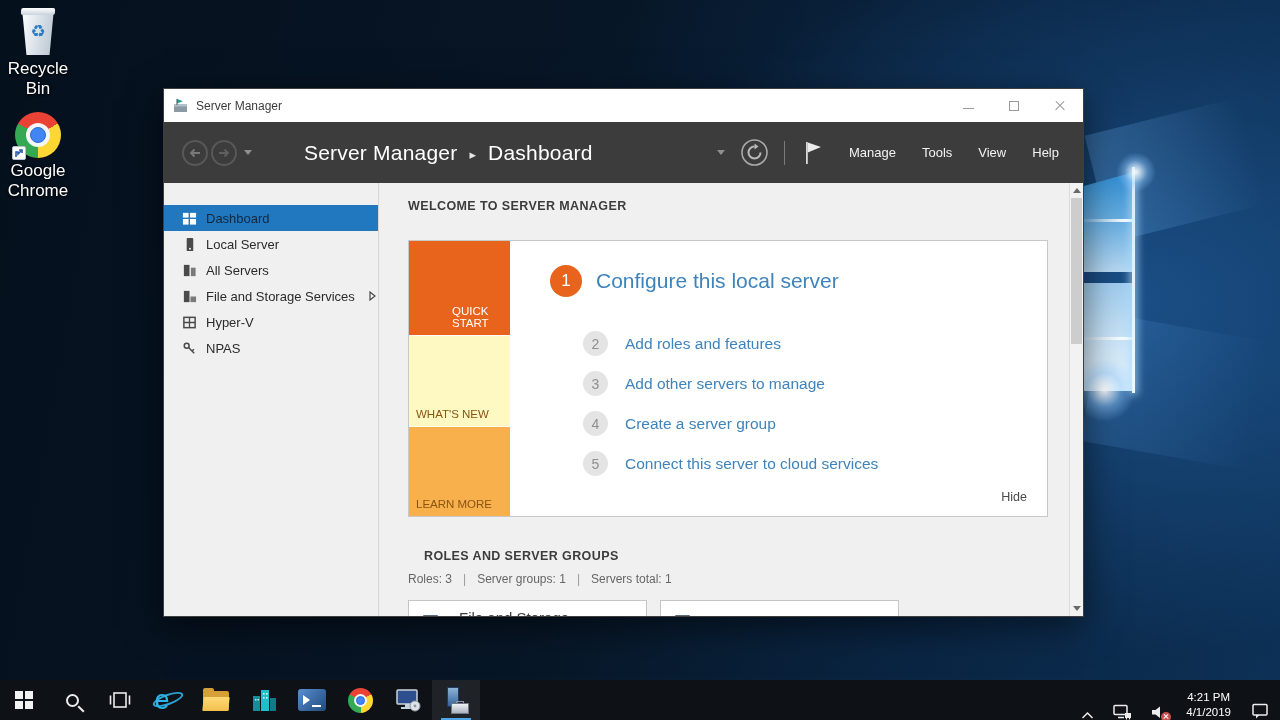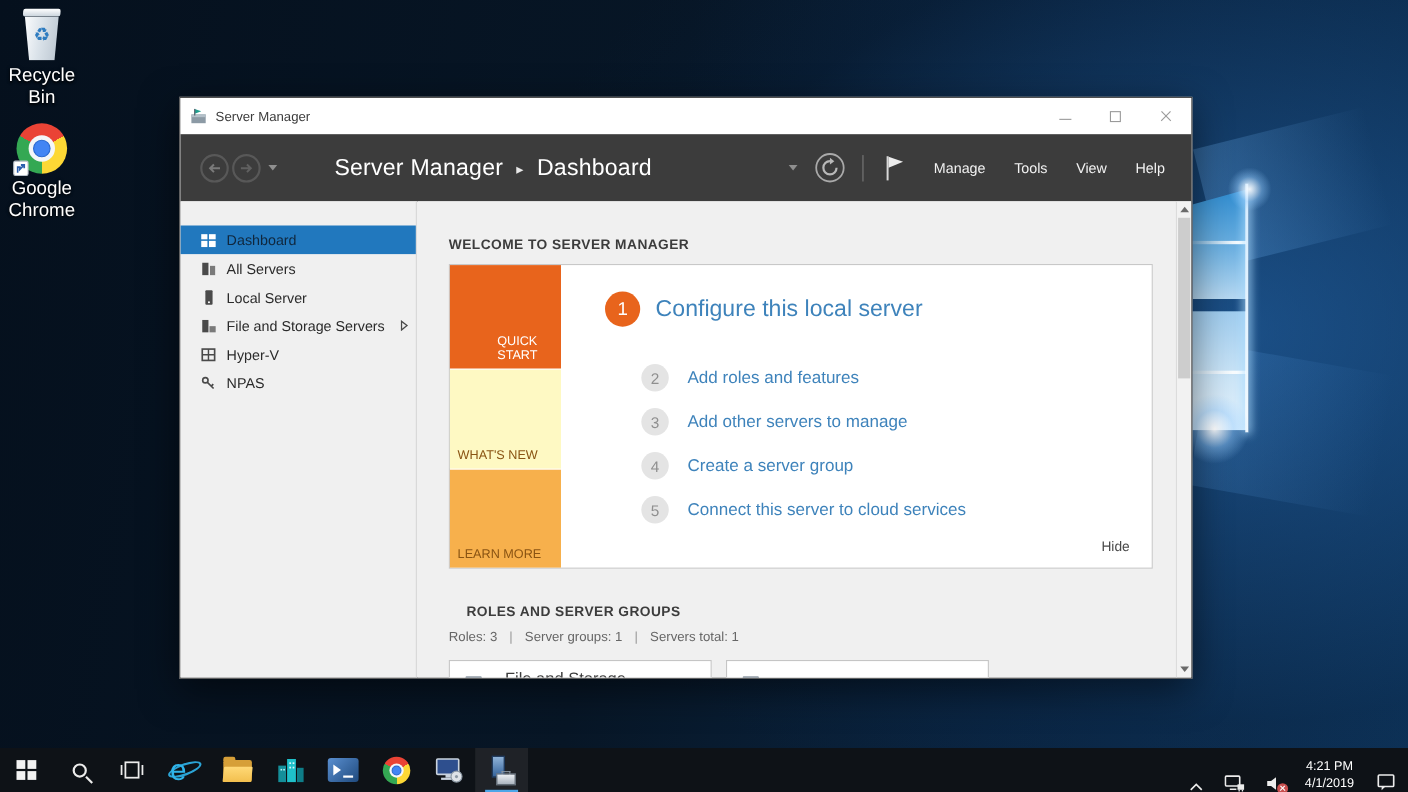--- a/index.html
+++ b/index.html
@@ -98,21 +98,21 @@
     padding-left:18px; gap:8px; font-size:13px; color:#2b2b2b; cursor:pointer; }
   .sitem.selected { background:#2178be; color:#10273d; }
   .sitem .sic { width:16px; height:16px; flex:0 0 16px; display:flex; align-items:center; }
   .expander { margin-left:6px; display:flex; align-items:center; }
   .sidebar-list { padding-top:22px; }
 
   
   .main { position:absolute; left:216px; top:94px; right:14px; bottom:0; background:#f0f0f0; }
   .sec-heading { position:absolute; left:28px; font-size:12.5px; font-weight:bold;
     color:#3c3c3c; letter-spacing:.4px; }
-  .h-welcome { top:16px;margin-top:16px; }
+  .h-welcome { top:16px; }
   .panel { position:absolute; left:28px; top:57px; width:640px; height:277px;
     background:#ffffff; border:1px solid #c8c8c8; }
   .qtabs { position:absolute; left:0; top:0; width:101px; height:100%;
     display:flex; flex-direction:column; gap:1px; }
   .qtab { position:relative; cursor:pointer; }
   .qtab .qlabel { position:absolute; left:7px; bottom:6px; font-size:11.5px; }
   .qt1 { height:94px; background:#e8641c; } .qt1 .qlabel { color:#ffffff;margin-left:36px; }
   .qt2 { height:90px; background:#fef9c3; } .qt2 .qlabel { color:#8a5413; }
   .qt3 { flex:1; background:#f7b04c; }     .qt3 .qlabel { color:#8a5413; }
   .step { position:absolute; display:flex; align-items:center; cursor:pointer; }
@@ -312,43 +312,43 @@
                 <rect x="8.5" y="2" width="6.5" height="5" fill="#fff"></rect>
                 <rect x="1" y="8.5" width="6" height="6" fill="#fff"></rect>
                 <rect x="8.5" y="8.5" width="6.5" height="6" fill="#fff"></rect>
               </svg>
           </span>
           <span>Dashboard</span>
         </div>
         <div class="sitem">
           <span class="sic">
             <svg width="15" height="15" viewBox="0 0 16 16">
-                <rect x="2" y="2" width="6" height="12" fill="#4a4a4a"></rect>
-                <rect x="9.5" y="5" width="5" height="9" fill="#7a7a7a"></rect>
-              </svg>
-          </span>
-          <span>All Servers</span>
+                <rect x="5" y="1" width="7" height="14" rx="1" fill="#4a4a4a"></rect>
+                <circle cx="8.5" cy="12.5" r="1" fill="#fff"></circle>
+              </svg>
+          </span>
+          <span>Local Server</span>
         </div>
         <div class="sitem">
           <span class="sic">
             <svg width="15" height="15" viewBox="0 0 16 16">
-                <rect x="5" y="1" width="7" height="14" rx="1" fill="#4a4a4a"></rect>
-                <circle cx="8.5" cy="12.5" r="1" fill="#fff"></circle>
-              </svg>
-          </span>
-          <span>Local Server</span>
+                <rect x="2" y="2" width="6" height="12" fill="#4a4a4a"></rect>
+                <rect x="9.5" y="5" width="5" height="9" fill="#7a7a7a"></rect>
+              </svg>
+          </span>
+          <span>All Servers</span>
         </div>
         <div class="sitem">
           <span class="sic">
             <svg width="15" height="15" viewBox="0 0 16 16">
                 <rect x="2" y="2" width="6" height="12" fill="#4a4a4a"></rect>
                 <rect x="9" y="8" width="6" height="6" fill="#7a7a7a"></rect>
               </svg>
           </span>
-          <span>File and Storage Servers</span>
+          <span>File and Storage Services</span>
           <span class="expander">
             <svg width="7" height="10" viewBox="0 0 7 10">
                 <path d="M1 1 L6 5 L1 9 z" fill="none" stroke="#4a4a4a" stroke-width="1.2"></path>
               </svg>
           </span>
         </div>
         <div class="sitem">
           <span class="sic">
             <svg width="15" height="15" viewBox="0 0 16 16">
                 <rect x="2" y="2.5" width="12" height="11" fill="none" stroke="#4a4a4a" stroke-width="1.6"></rect>

